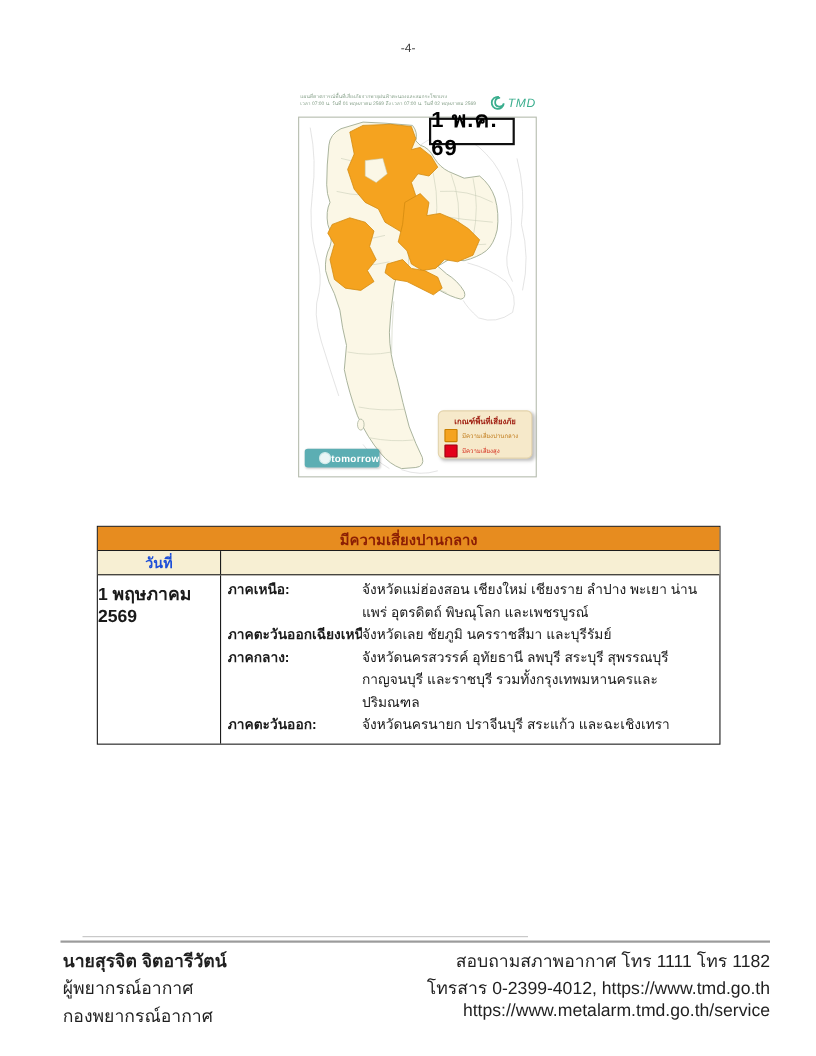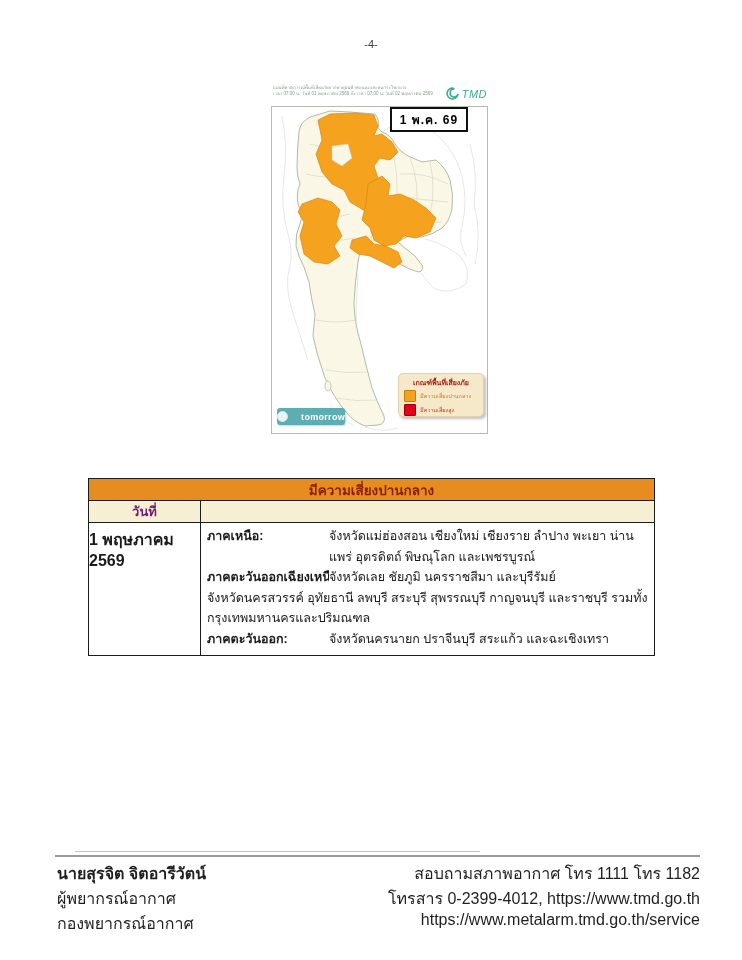--- a/index.html
+++ b/index.html
@@ -11,49 +11,49 @@
   .pageno{position:absolute;left:0;right:0;top:38px;text-align:center;font-size:11px;color:#3d3d3d;}
 
   
   .map-card{position:absolute;left:270px;top:84px;width:219px;height:351px;}
   .map-title{position:absolute;left:3px;top:1px;width:170px;font-size:4.5px;line-height:6px;color:#86a089;}
   .tmd-logo{position:absolute;right:2px;top:2px;display:flex;align-items:center;gap:2px;}
   .tmd-logo .tmd-text{font-size:11px;font-weight:normal;font-style:italic;color:#3bae8e;letter-spacing:.5px;}
   .map-svg{position:absolute;left:0;top:0;}
   .date-badge{
     position:absolute;left:120px;top:23px;width:74px;height:21px;background:#fff;border:2px solid #101010;
-    display:flex;align-items:center;justify-content:center;font-size:12px;font-weight:600;letter-spacing:1px;color:#000;
+    display:flex;align-items:center;justify-content:center;font-size:20px;font-weight:600;letter-spacing:1px;color:#000;
   }
   .legend{
     position:absolute;left:128px;top:289px;width:86px;height:44px;background:#f6e9ca;border:1px solid #e3d3ac;
     border-radius:5px;box-shadow:2px 2px 3px rgba(0,0,0,.25);padding:3px 5px;box-sizing:border-box;
   }
   .legend-title{font-size:7px;font-weight:bold;color:#9e1b0e;text-align:center;margin-bottom:2px;}
   .legend-row{display:flex;align-items:center;gap:4px;margin-top:2px;}
   .sw{width:10px;height:10px;border-radius:1px;}
   .sw-moderate{background:#f5a31f;border:1px solid #c87e00;}
   .sw-high{background:#e3001b;border:1px solid #9c0010;}
   .legend-label{font-size:5.5px;}
   .legend-label.mod{color:#c07a18;}
   .legend-label.high{color:#d42a1a;}
   .watermark{
     position:absolute;left:7px;top:324px;width:68px;height:17px;background:#4fa8ad;border-radius:3px;opacity:.92;
-    display:flex;align-items:center;justify-content:space-between;gap:0;box-shadow:1px 1px 2px rgba(0,0,0,.2);
+    display:flex;align-items:center;justify-content:flex-end;gap:0;box-shadow:1px 1px 2px rgba(0,0,0,.2);
   }
   .watermark .dot{width:9px;height:9px;border-radius:50%;background:#e9f6f6;border:1px solid #cfeaea;}
   .watermark .wm-text{color:#ffffff;font-size:9px;font-weight:bold;letter-spacing:.3px;}
 
   
   .wtable{position:absolute;left:88px;top:478px;width:565px;border:1.5px solid #1c1c1c;background:#fff;font-size:12.5px;}
   .wtable .trow1{height:21px;background:#e78c1f;border-bottom:1px solid #1c1c1c;display:flex;align-items:center;justify-content:center;
     font-weight:bold;font-size:13.5px;color:#8b1e04;}
   .wtable .trow2{height:21px;background:#f7efd3;border-bottom:1px solid #1c1c1c;display:flex;}
   .wtable .c1{width:112px;flex-shrink:0;border-right:1px solid #1c1c1c;display:flex;align-items:center;justify-content:center;box-sizing:border-box;}
   .wtable .c2{flex:1;display:flex;align-items:center;justify-content:center;}
-  .wtable .trow2 .c1,.wtable .trow2 .c2{font-weight:bold;font-size:13px;color:#701a75;}
+  .wtable .trow2 .c1,.wtable .trow2 .c2{font-weight:bold;font-size:13px;color:#1d4ed8;}
   .wtable .tbody{display:flex;min-height:122px;}
   .wtable .tbody .c1{align-items:flex-start;justify-content:center;padding-top:4px;font-weight:bold;font-size:16px;}
   .wtable .tbody .c2body{flex:1;padding:3px 6px 6px 6px;}
   .region-row{display:flex;line-height:20.5px;justify-content:flex-end;}
   .region-row .rlabel{min-width:122px;max-width:122px;font-weight:bold;white-space:nowrap;overflow:hidden;}
   .region-row .rtext{flex:1;}
 
   
   .foot-rule-top{position:absolute;left:75px;top:851px;width:405px;height:1px;background:#c4c4c4;}
   .foot-rule{position:absolute;left:55px;top:855px;width:645px;height:2px;background:#9b9b9b;}
@@ -149,20 +149,21 @@
       <div class="c2body">
         <div class="region-row">
           <span class="rlabel">ภาคเหนือ:</span>
           <span class="rtext">จังหวัดแม่ฮ่องสอน เชียงใหม่ เชียงราย ลำปาง พะเยา น่าน แพร่ อุตรดิตถ์ พิษณุโลก และเพชรบูรณ์</span>
         </div>
         <div class="region-row">
           <span class="rlabel">ภาคตะวันออกเฉียงเหนือ:</span>
           <span class="rtext">จังหวัดเลย ชัยภูมิ นครราชสีมา และบุรีรัมย์</span>
         </div>
         <div class="region-row">
+          <span class="rlabel">ภาคกลาง:</span>
           <span class="rtext">จังหวัดนครสวรรค์ อุทัยธานี ลพบุรี สระบุรี สุพรรณบุรี กาญจนบุรี และราชบุรี รวมทั้งกรุงเทพมหานครและปริมณฑล</span>
         </div>
         <div class="region-row">
           <span class="rlabel">ภาคตะวันออก:</span>
           <span class="rtext">จังหวัดนครนายก ปราจีนบุรี สระแก้ว และฉะเชิงเทรา</span>
         </div>
       </div>
     </div>
   </div>
 

